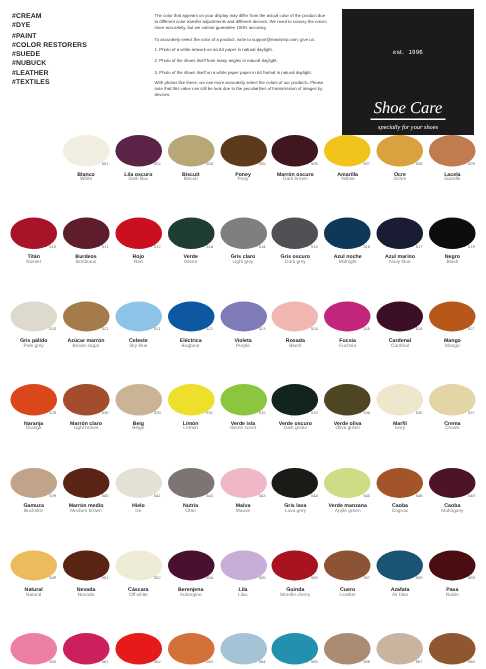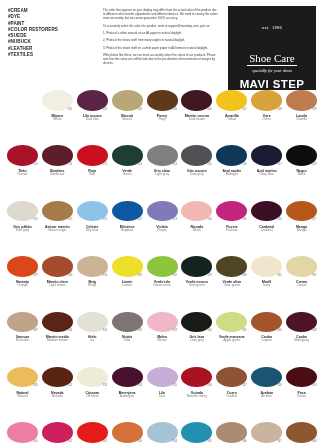--- a/index.html
+++ b/index.html
@@ -65,21 +65,21 @@
   }
   .mono-est{font-size:4px;letter-spacing:.2px;}
   .mono{
     font-family:"Liberation Serif",serif;
     font-size:27px;font-style:italic;line-height:26px;
     letter-spacing:-2px;
   }
   .mono-yr{font-size:4px;letter-spacing:.2px;}
   .shoecare{
     font-family:"Liberation Serif",serif;
-    font-size:11px;line-height:12px;
+    font-style:italic;font-size:11px;line-height:12px;
     margin-top:17px;
     border-bottom:.6px solid #fff;
     padding:0 2px 1px 2px;
   }
   .tagline{
     font-family:"Liberation Serif",serif;
     font-style:italic;font-size:4.2px;
     margin-top:2px;
   }
   .brand{
@@ -153,21 +153,20 @@
       <p>With photos like these, we can more accurately select the colors of our products. Please note that this value can still be look due to the peculiarities of transmission of images by devices.</p>
     </div>
   <div class="logo-wrap">
     <div class="logo">
       <div class="mono-row">
         <span class="mono-est">est.</span>
         <span class="mono-yr">1996</span>
       </div>
       <div class="shoecare">Shoe Care</div>
       <div class="tagline">specially for your shoes</div>
-      <div class="brand">MAVI STEP</div>
     </div>
   </div>
 </div>
 
 <div class="grid">
     <div class="row">
       <div class="cell empty"></div>
       <div class="cell">
         <div class="swatch" style="background: rgb(242, 239, 226);"></div>
         <div class="code">501</div>

